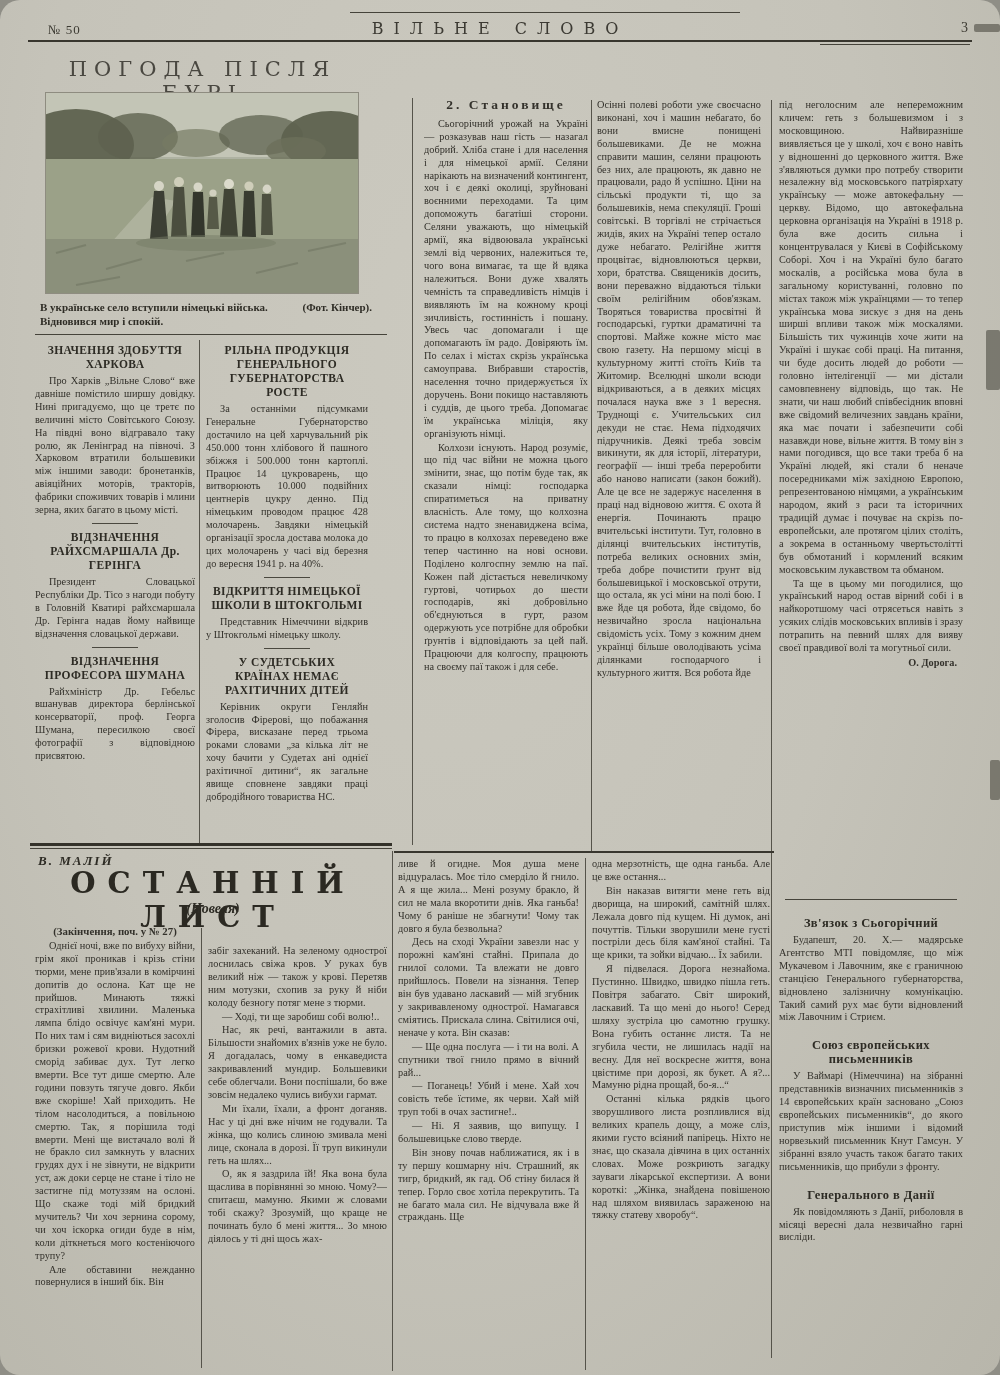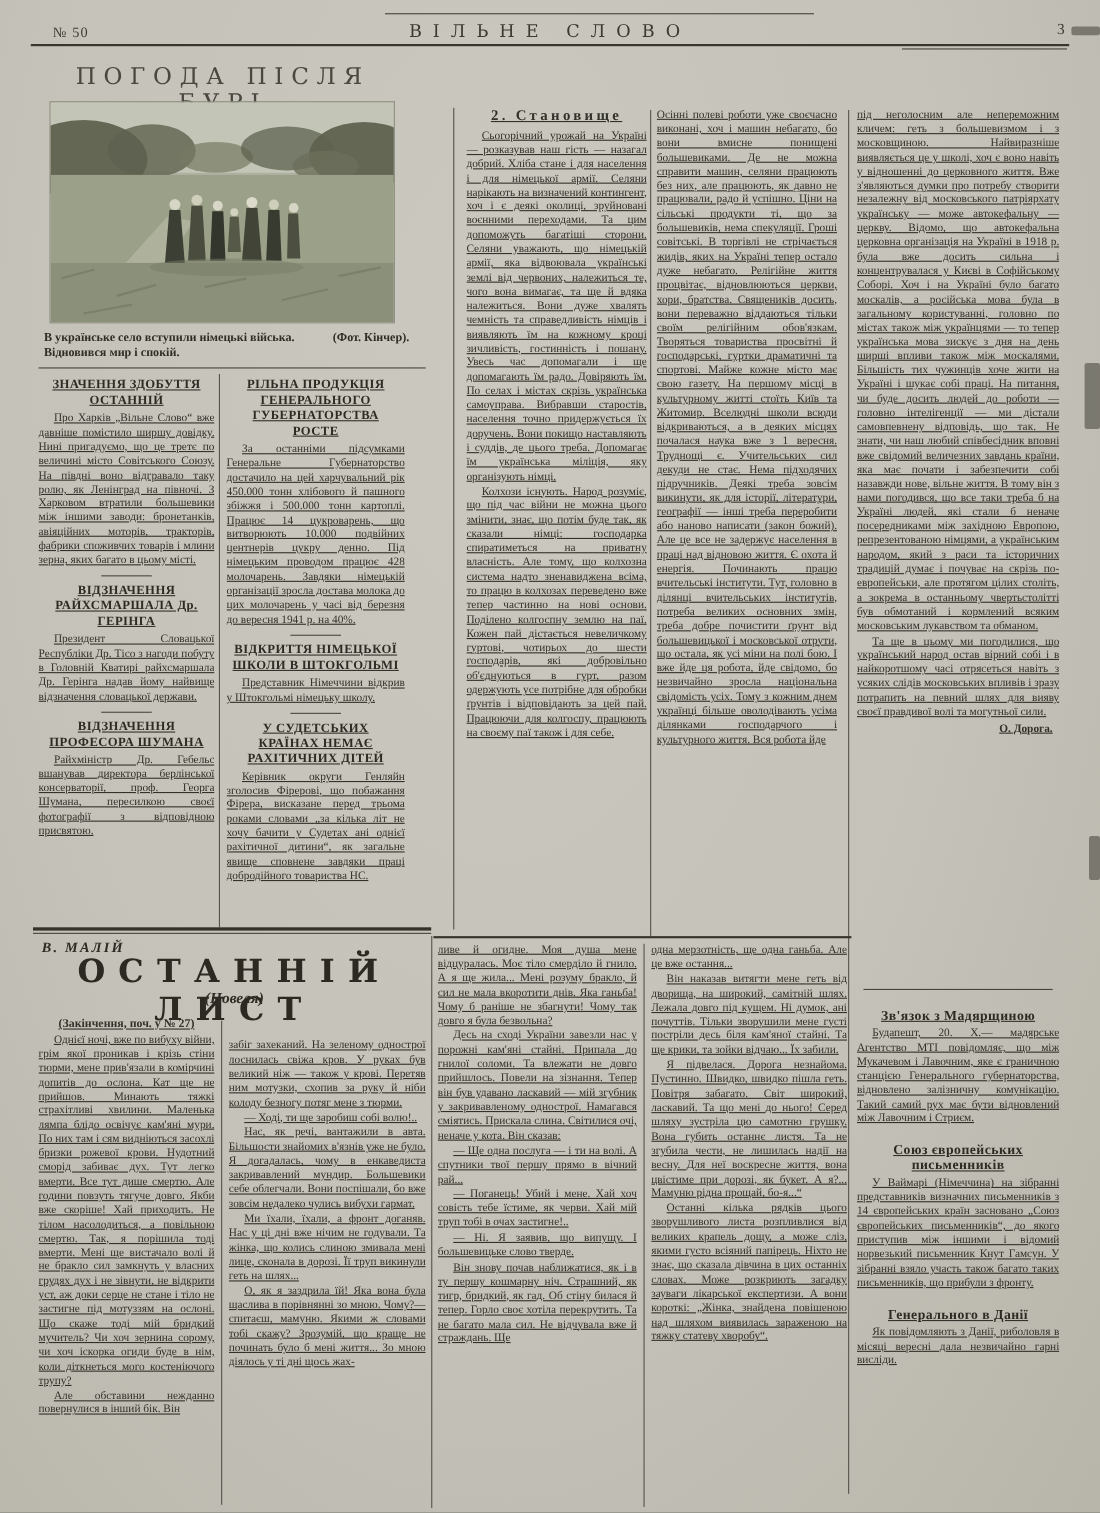--- a/index.html
+++ b/index.html
@@ -2,39 +2,40 @@
 <html lang="uk"><head>
 <meta charset="utf-8">
 <style>
   html,body{margin:0;padding:0;background:#8f8e86;}
   .page{
     position:relative; width:1000px; height:1375px; margin:0 auto;
     background:radial-gradient(ellipse at 45% 25%, #cbc9bf 0%, #c5c3b9 55%, #b8b6ab 100%);
     overflow:hidden;
     font-family:"Liberation Serif", serif;
     color:#34322c;
+    border-radius:20px;
   }
   
   .hrule{position:absolute;background:#45433a;height:1px;}
   .vrule{position:absolute;background:#55534a;width:1px;}
   .thick{height:2px;background:#38362e;}
   .dbl-top{height:3px;background:#34322a;}
   
   .masthead-issue{position:absolute;left:48px;top:22px;font-size:13px;letter-spacing:1px;color:#3c3a32;}
   .masthead-title{position:absolute;left:0;right:0;top:19px;text-align:center;font-size:16px;letter-spacing:10px;color:#3c3a33;font-family:"DejaVu Serif", serif;}
   .masthead-page{position:absolute;right:32px;top:20px;font-size:14px;color:#3c3a32;}
   
   .weather-headline{position:absolute;left:35px;top:57px;width:335px;text-align:center;
     font-family:"DejaVu Serif", serif;font-size:21px;letter-spacing:7px;color:#494740;}
   .photo-frame{position:absolute;left:45px;top:92px;width:312px;height:200px;
     border:1px solid #8e8c80;box-shadow:0 0 6px rgba(60,58,48,.35) inset;}
   .caption{position:absolute;left:40px;top:301px;width:332px;font-weight:bold;font-size:11px;line-height:13.5px;color:#2f2d26;}
   .caption .credit{float:right;}
   
-  .col{position:absolute;text-align:justify;font-size:10.3px;line-height:12.9px;color:#33312b;overflow:hidden;text-decoration:underline;}
+  .col{position:absolute;text-align:justify;font-size:10.3px;line-height:12.9px;color:#33312b;overflow:hidden;}
   .col p{margin:0 0 1px 0;text-indent:14px;}
   .cont p:first-child{text-indent:0;}
   .col h3{font-size:11.5px;line-height:14px;text-align:center;margin:6px 4px 4px 4px;color:#2d2b24;letter-spacing:.4px;}
   .col .art-div{width:46px;border-top:1px solid #4a483f;margin:6px auto 5px auto;}
   .rb h3{font-size:12.5px;margin-top:14px;}
   
   .news-headline{position:absolute;left:420px;top:54px;width:545px;text-align:center;
     font-family:"DejaVu Serif", serif;font-weight:bold;font-size:29px;color:#2b2922;}
   .news-subhead{font-weight:bold;font-size:13.5px;text-align:center;letter-spacing:3px;margin:2px 0 6px 0;text-indent:0;}
   .news-byline{font-weight:bold;text-align:right;padding-right:6px;margin-top:2px;}
@@ -118,21 +119,21 @@
     </svg>
   </div>
 
   <div class="caption">
     <span class="credit">(Фот. Кінчер).</span>
     <span>В українське село вступили німецькі війська. Відновився мир і спокій.</span>
   </div>
   <div class="hrule" style="left:35px;top:334px;width:352px;"></div>
 
   <div class="col" style="left:35px;top:337px;width:160px;height:508px;">
-      <h3>ЗНАЧЕННЯ ЗДОБУТТЯ ОСТАННІЙ</h3>
+      <h3>ЗНАЧЕННЯ ЗДОБУТТЯ ХАРКОВА</h3>
       <p>Про Харків „Вільне Слово“ вже давніше помістило ширшу довідку. Нині пригадуємо, що це третє по величині місто Совітського Союзу. На півдні воно відгравало таку ролю, як Ленінград на півночі. З Харковом втратили большевики між іншими заводи: бронетанків, авіяційних моторів, тракторів, фабрики споживчих товарів і млини зерна, яких багато в цьому місті.</p>
       <div class="art-div"></div>
       <h3>ВІДЗНАЧЕННЯ РАЙХСМАРШАЛА Др. ГЕРІНГА</h3>
       <p>Президент Словацької Республіки Др. Тісо з нагоди побуту в Головній Кватирі райхсмаршала Др. Герінга надав йому найвище відзначення словацької держави.</p>
       <div class="art-div"></div>
       <h3>ВІДЗНАЧЕННЯ ПРОФЕСОРА ШУМАНА</h3>
       <p>Райхміністр Др. Гебельс вшанував директора берлінської консерваторії, проф. Георга Шумана, пересилкою своєї фотографії з відповідною присвятою.</p>
     </div>
   <div class="vrule" style="left:199px;top:340px;height:503px;"></div>
   <div class="col" style="left:206px;top:337px;width:162px;height:508px;">
@@ -190,36 +191,36 @@
       <p>Нас, як речі, вантажили в авта. Більшости знайомих в'язнів уже не було. Я догадалась, чому в енкаведиста закривавлений мундир. Большевики себе облегчали. Вони поспішали, бо вже зовсім недалеко чулись вибухи гармат.</p>
       <p>Ми їхали, їхали, а фронт доганяв. Нас у ці дні вже нічим не годували. Та жінка, що колись слиною змивала мені лице, сконала в дорозі. Її труп викинули геть на шлях...</p>
       <p>О, як я заздрила їй! Яка вона була щаслива в порівнянні зо мною. Чому?— спитаєш, мамуню. Якими ж словами тобі скажу? Зрозумій, що краще не починать було б мені життя... Зо мною діялось у ті дні щось жах-</p>
     </div>
 
   <div class="hrule thick" style="left:394px;top:851px;width:380px;"></div>
   <div class="vrule" style="left:392px;top:851px;height:520px;"></div>
   <div class="col cont" style="left:398px;top:858px;width:181px;height:512px;">
       <p>ливе й огидне. Моя душа мене відцуралась. Моє тіло смерділо й гнило. А я ще жила... Мені розуму бракло, й сил не мала вкоротити днів. Яка ганьба! Чому б раніше не збагнути! Чому так довго я була безвольна?</p>
       <p>Десь на сході України завезли нас у порожні кам'яні стайні. Припала до гнилої соломи. Та влежати не довго прийшлось. Повели на зізнання. Тепер він був удавано ласкавий — мій згубник у закривавленому однострої. Намагався сміятись. Прискала слина. Світилися очі, неначе у кота. Він сказав:</p>
-      <p>— Ще одна послуга — і ти на волі. А спутники твої першу прямо в вічний рай...</p>
+      <p>— Ще одна послуга — і ти на волі. А спутники твої гнило прямо в вічний рай...</p>
       <p>— Поганець! Убий і мене. Хай хоч совість тебе їстиме, як черви. Хай мій труп тобі в очах застигне!..</p>
       <p>— Ні. Я заявив, що випущу. І большевицьке слово тверде.</p>
       <p>Він знову почав наближатися, як і в ту першу кошмарну ніч. Страшний, як тигр, бридкий, як гад. Об стіну билася й тепер. Горло своє хотіла перекрутить. Та не багато мала сил. Не відчувала вже й страждань. Ще</p>
     </div>
   <div class="vrule" style="left:585px;top:858px;height:512px;"></div>
   <div class="col cont" style="left:592px;top:858px;width:178px;height:512px;">
       <p>одна мерзотність, ще одна ганьба. Але це вже остання...</p>
       <p>Він наказав витягти мене геть від дворища, на широкий, самітній шлях. Лежала довго під кущем. Ні думок, ані почуттів. Тільки зворушили мене густі постріли десь біля кам'яної стайні. Та ще крики, та зойки відчаю... Їх забили.</p>
       <p>Я підвелася. Дорога незнайома. Пустинно. Швидко, швидко пішла геть. Повітря забагато. Світ широкий, ласкавий. Та що мені до нього! Серед шляху зустріла цю самотню грушку. Вона губить останнє листя. Та не згубила чести, не лишилась надії на весну. Для неї воскресне життя, вона цвістиме при дорозі, як букет. А я?... Мамуню рідна прощай, бо-я...“</p>
       <p>Останні кілька рядків цього зворушливого листа розпливлися від великих крапель дощу, а може сліз, якими густо всіяний папірець. Ніхто не знає, що сказала дівчина в цих останніх словах. Може розкриють загадку зауваги лікарської експертизи. А вони короткі: „Жінка, знайдена повішеною над шляхом виявилась зараженою на тяжку статеву хворобу“.</p>
     </div>
 
   <div class="hrule" style="left:785px;top:899px;width:172px;"></div>
   <div class="col rb" style="left:779px;top:902px;width:184px;height:460px;">
-      <h3>Зв'язок з Мадярщиною</h3>
+      <h3>Зв'язок з Сьогорічний</h3>
       <p>Будапешт, 20. X.— мадярське Агентство МТІ повідомляє, що між Мукачевом і Лавочним, яке є граничною станцією Генерального губернаторства, відновлено залізничну комунікацію. Такий самий рух має бути відновлений між Лавочним і Стриєм.</p>
       <h3>Союз європейських письменників</h3>
       <p>У Ваймарі (Німеччина) на зібранні представників визначних письменників з 14 європейських країн засновано „Союз європейських письменників“, до якого приступив між іншими і відомий норвезький письменник Кнут Гамсун. У зібранні взяло участь також багато таких письменників, що прибули з фронту.</p>
       <h3>Генерального в Данії</h3>
       <p>Як повідомляють з Данії, риболовля в місяці вересні дала незвичайно гарні висліди.</p>
     </div>
 
   <div class="smudge" style="right:0;top:24px;width:26px;height:8px;"></div>
   <div class="smudge" style="right:0;top:330px;width:14px;height:60px;"></div>
   <div class="smudge" style="right:0;top:760px;width:10px;height:40px;"></div>

